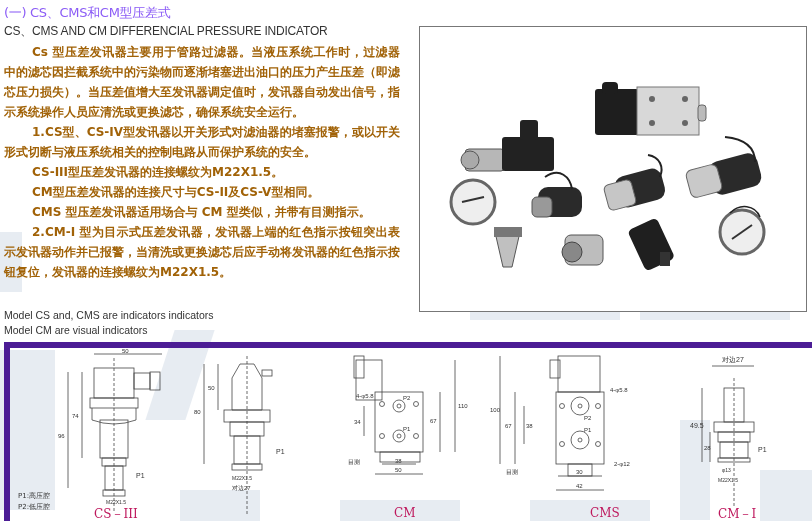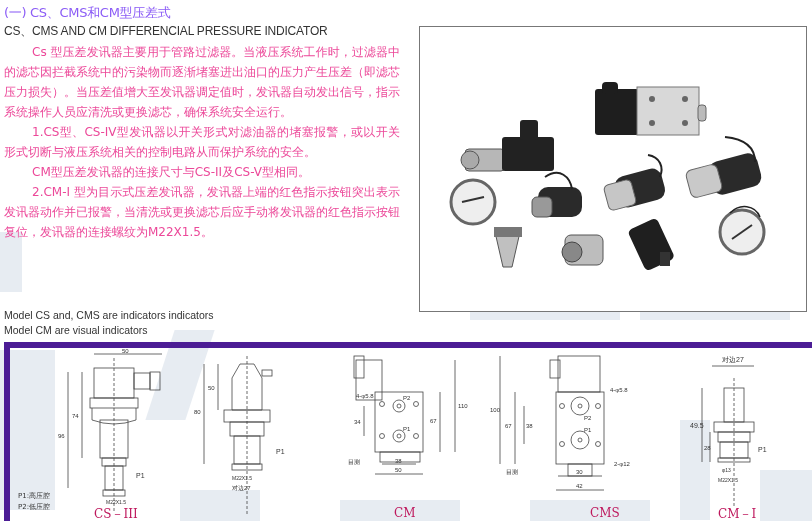--- a/index.html
+++ b/index.html
@@ -1,21 +1,21 @@
 <!DOCTYPE html>
 <html><head>
 <meta charset="utf-8">
 <style>
   html,body{margin:0;padding:0;background:#fff;}
   body{width:812px;height:521px;position:relative;overflow:hidden;font-family:"DejaVu Sans","Liberation Sans",sans-serif;color:#222;}
   .wm{position:absolute;background:#dfe6ee;opacity:.75;z-index:0;}
   .layer{position:absolute;z-index:1;}
   .title-cn{left:4px;top:4px;font-size:13px;color:#8b5cf6;letter-spacing:-0.3px;}
   .title-en{left:4px;top:23px;font-size:12px;color:#333;letter-spacing:-0.2px;font-family:"Liberation Sans","DejaVu Sans",sans-serif;}
-  .para{left:4px;width:396px;font-size:12px;line-height:20px;color:#ec4899;}
+  .para{left:4px;width:396px;font-size:12px;line-height:20px;color:#a16207;font-weight:bold;}
   .para p{margin:0;text-align:justify;}
   .indent{text-indent:28px;}
   .en-note{left:4px;font-size:10.5px;color:#333;font-family:"Liberation Sans","DejaVu Sans",sans-serif;line-height:15px;}
   .photo-box{left:419px;top:26px;width:386px;height:284px;border:1px solid #777;background:#fff;}
   .draw-box{left:4px;top:342px;width:806px;height:176px;border:6px solid #4c1d95;border-bottom:1px solid #777;background:transparent;}
   .label{position:absolute;font-family:"DejaVu Serif","Liberation Serif",serif;font-size:12px;color:#be185d;}
   .legend{position:absolute;font-size:7px;color:#333;line-height:11px;}
   svg text{font-family:"Liberation Sans","DejaVu Sans",sans-serif;fill:#333;}
 </style>
 </head>
@@ -31,21 +31,23 @@
 <div class="wm" style="left:680px;top:420px;width:30px;height:100px;"></div>
 <div class="wm" style="left:760px;top:470px;width:52px;height:51px;"></div>
 <div class="wm" style="left:180px;top:490px;width:80px;height:31px;"></div>
 
 <div class="layer title-cn">(一) CS、CMS和CM型压差式</div>
 <div class="layer title-en">CS、CMS AND CM DIFFERENCIAL PRESSURE INDICATOR</div>
 
 <div class="layer para" style="top:42px;">
   <p class="indent">Cs 型压差发讯器主要用于管路过滤器。当液压系统工作时，过滤器中的滤芯因拦截系统中的污染物而逐渐堵塞进出油口的压力产生压差（即滤芯压力损失）。当压差值增大至发讯器调定值时，发讯器自动发出信号，指示系统操作人员应清洗或更换滤芯，确保系统安全运行。</p>
   <p class="indent">1.CS型、CS-IV型发讯器以开关形式对滤油器的堵塞报警，或以开关形式切断与液压系统相关的控制电路从而保护系统的安全。</p>
+  <p class="indent">CS-III型压差发讯器的连接螺纹为M22X1.5。</p>
   <p class="indent">CM型压差发讯器的连接尺寸与CS-II及CS-V型相同。</p>
+  <p class="indent">CMS 型压差发讯器适用场合与 CM 型类似，并带有目测指示。</p>
   <p class="indent">2.CM-I 型为目示式压差发讯器，发讯器上端的红色指示按钮突出表示发讯器动作并已报警，当清洗或更换滤芯后应手动将发讯器的红色指示按钮复位，发讯器的连接螺纹为M22X1.5。</p>
 </div>
 
 <div class="layer en-note" style="top:308px;">
   <div>Model CS and, CMS are indicators indicators</div>
   <div>Model CM are visual indicators</div>
 </div>
 
 <div class="layer photo-box">
   <svg width="386" height="284" viewBox="0 0 386 284">

